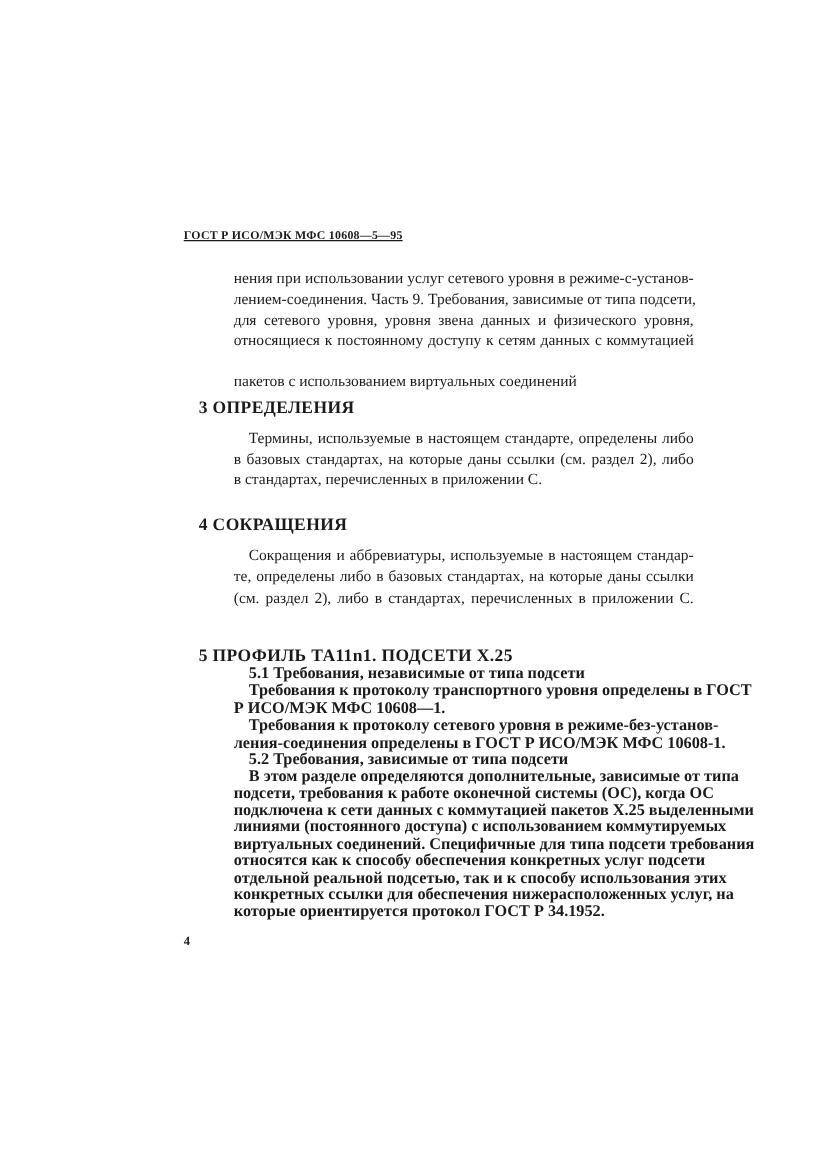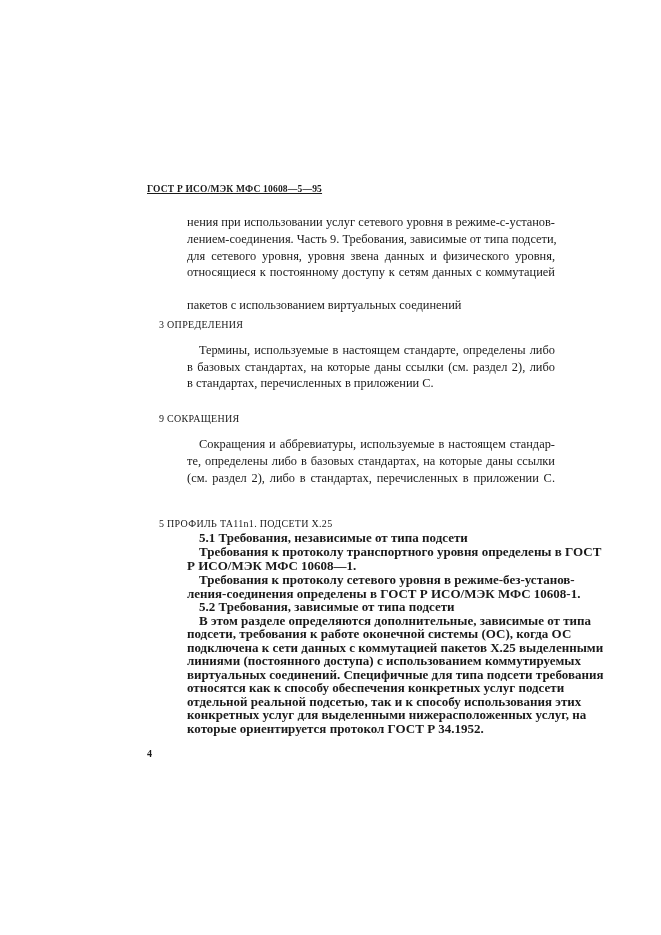--- a/index.html
+++ b/index.html
@@ -3,21 +3,21 @@
 <meta charset="utf-8">
 <style>
   html, body { margin: 0; padding: 0; background: #ffffff; }
   body { width: 661px; height: 935px; position: relative; overflow: hidden;
          font-family: "Liberation Serif", "DejaVu Serif", serif; color: #1a1a1a; }
   .page { position: absolute; left: 147px; top: 0; width: 368px; }
   .hdr { position: absolute; top: 184px; left: 0; font-size: 9.5px; font-weight: bold; letter-spacing: 0.2px; white-space: nowrap; text-decoration: underline; }
   .ln { position: absolute; left: 0; width: 368px; font-size: 12.4px; line-height: 14px; white-space: nowrap; text-align: justify; text-align-last: justify; margin-left: 40px; }
   .ln.last { text-align-last: left; }
   .ind { left: 12px; width: 356px; }
-  .sec { position: absolute; left: 12px; font-size: 10px; font-weight: normal; letter-spacing: 0.3px; white-space: nowrap; }
+  .sec { position: absolute; left: 12px; font-size: 14px; font-weight: bold; letter-spacing: 0.3px; white-space: nowrap; }
   .bold { font-weight: bold; }
   .pgnum { position: absolute; left: 0; top: 748px; font-size: 10px; font-weight: bold; }
   .dense .ln { font-size: 13px; line-height: 13px; font-weight: bold; }
 </style>
 </head>
 <body>
 
 <div class="page">
   <div class="hdr">ГОСТ Р ИСО/МЭК МФС 10608—5—95</div>
 
@@ -29,21 +29,21 @@
     <div class="ln last" style="top:298px">пакетов с использованием виртуальных соединений</div>
   </div>
 
   <div class="sec" style="top:319px">3 ОПРЕДЕЛЕНИЯ</div>
   <div>
     <div class="ln ind" style="top:343px">Термины, используемые в настоящем стандарте, определены либо</div>
     <div class="ln" style="top:360px">в базовых стандартах, на которые даны ссылки (см. раздел 2), либо</div>
     <div class="ln last" style="top:376px">в стандартах, перечисленных в приложении С.</div>
   </div>
 
-  <div class="sec" style="top:413px">9 СОКРАЩЕНИЯ</div>
+  <div class="sec" style="top:413px">4 СОКРАЩЕНИЯ</div>
   <div>
     <div class="ln ind" style="top:437px">Сокращения и аббревиатуры, используемые в настоящем стандар-</div>
     <div class="ln" style="top:454px">те, определены либо в базовых стандартах, на которые даны ссылки</div>
     <div class="ln" style="top:471px">(см. раздел 2), либо в стандартах, перечисленных в приложении С.</div>
   </div>
 
   <div class="sec" style="top:518px">5 ПРОФИЛЬ ТА11n1. ПОДСЕТИ Х.25</div>
 
   <div class="dense">
     <div class="ln ind last" style="top:531px">
@@ -55,18 +55,18 @@
     <div class="ln" style="top:587px">ления-соединения определены в ГОСТ Р ИСО/МЭК МФС 10608-1.</div>
 
     <div class="ln ind last bold" style="top:600px">5.2 Требования, зависимые от типа подсети</div>
     <div class="ln ind" style="top:614px">В этом разделе определяются дополнительные, зависимые от типа</div>
     <div class="ln" style="top:627px">подсети, требования к работе оконечной системы (ОС), когда ОС</div>
     <div class="ln" style="top:641px">подключена к сети данных с коммутацией пакетов Х.25 выделенными</div>
     <div class="ln" style="top:654px">линиями (постоянного доступа) с использованием коммутируемых</div>
     <div class="ln" style="top:668px">виртуальных соединений. Специфичные для типа подсети требования</div>
     <div class="ln" style="top:681px">относятся как к способу обеспечения конкретных услуг подсети</div>
     <div class="ln" style="top:695px">отдельной реальной подсетью, так и к способу использования этих</div>
-    <div class="ln" style="top:708px">конкретных услуг для выделенными нижерасположенных услуг, на</div>
+    <div class="ln" style="top:708px">конкретных ссылки для обеспечения нижерасположенных услуг, на</div>
     <div class="ln last" style="top:722px">которые ориентируется протокол ГОСТ Р 34.1952.</div>
   </div>
 
   <div class="pgnum">4</div>
 </div>
 
 </body></html>

